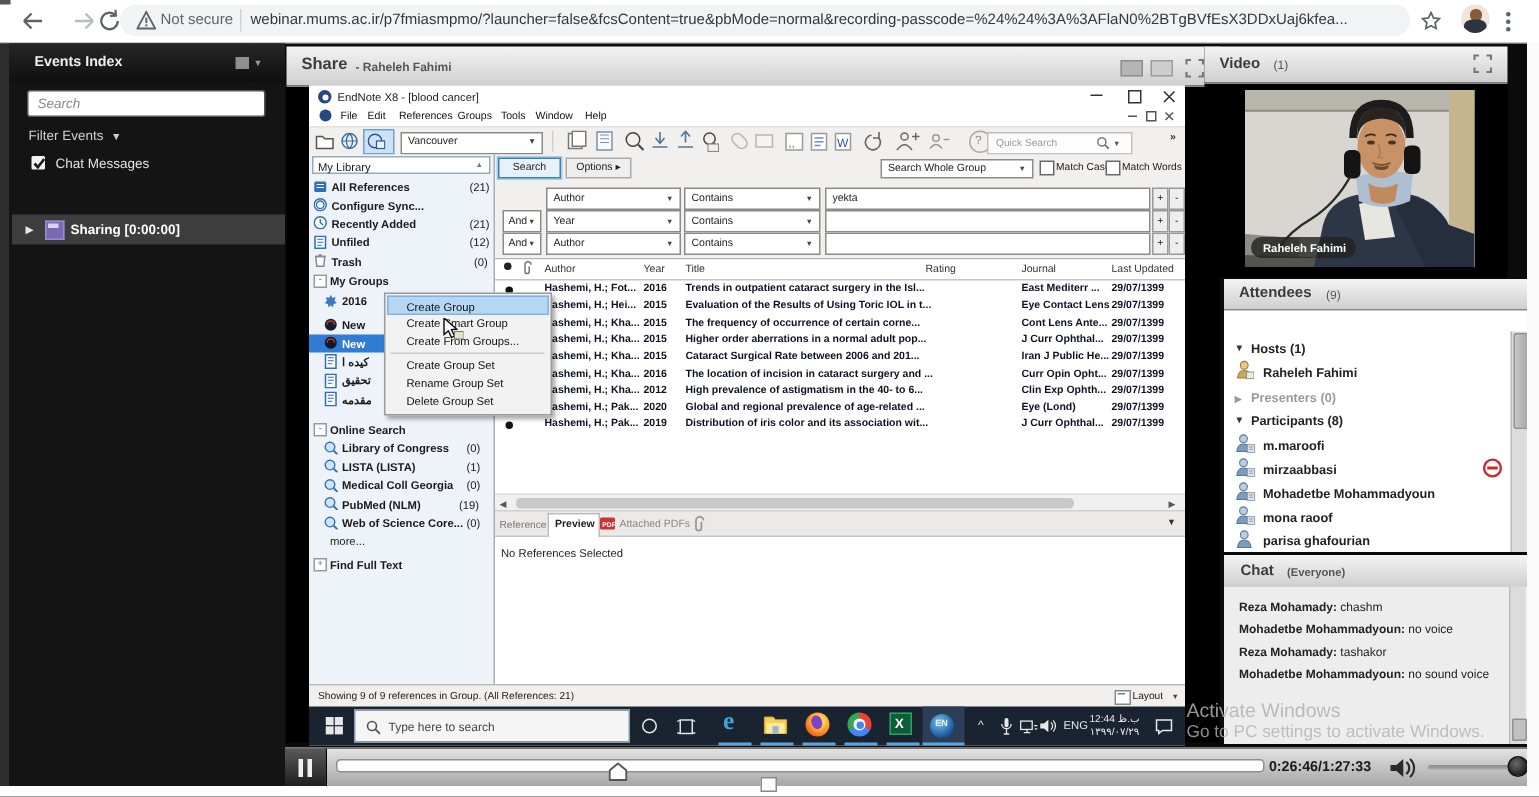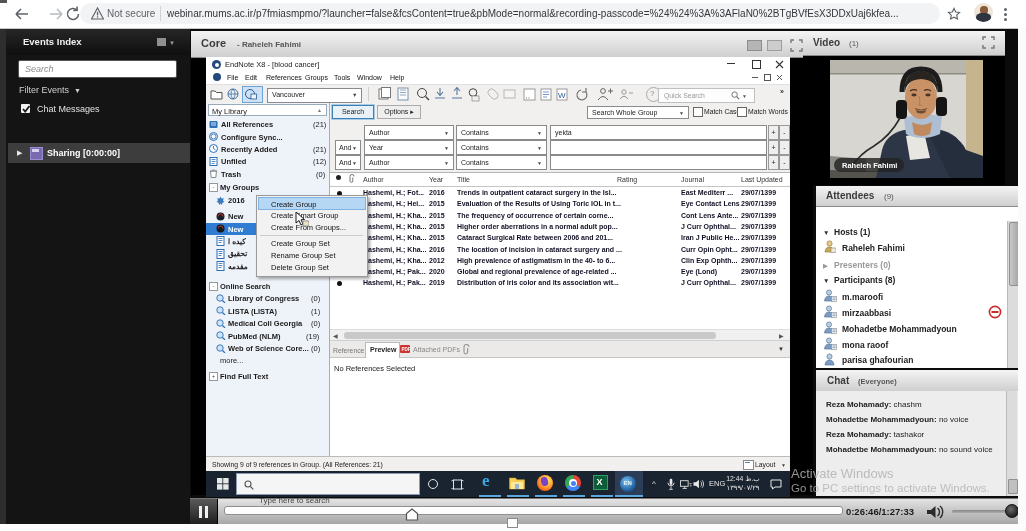--- a/index.html
+++ b/index.html
@@ -79,21 +79,21 @@
     <div class="abs" style="left:2px;top:114px;width:182px;height:20px;background:#3d3d3d;">
       <div class="abs" style="left:9px;top:6px;font-size:7px;color:#e8e8e8;">▶</div>
       <div class="abs" style="left:22px;top:4px;width:11px;height:11px;background:#7a6bb0;border:1px solid #9a8cd0;"></div>
       <div class="abs" style="left:24px;top:6px;width:7px;height:3px;background:#d8d2f0;"></div>
       <div class="abs b" style="left:39px;top:5px;font-size:9px;color:#fff;">Sharing [0:00:00]</div>
     </div>
   </div>
 
   <div class="abs" id="share">
     <div class="abs podbar" style="left:0;top:0;width:622px;height:26px;">
-      <div class="abs b" style="left:10px;top:6px;font-size:11px;">Core</div>
+      <div class="abs b" style="left:10px;top:6px;font-size:11px;">Share</div>
       <div class="abs b" style="left:46px;top:9px;font-size:8px;color:#555;">- Raheleh Fahimi</div>
       <div class="abs" style="left:556px;top:9px;width:13px;height:9px;background:#b5b5b5;border:1px solid #8d8d8d;"></div>
       <div class="abs" style="left:576px;top:9px;width:13px;height:9px;background:#cdcdcd;border:1px solid #9d9d9d;"></div>
       <svg class="abs" style="left:599px;top:8px" width="13" height="13" viewBox="0 0 13 13">
         <path d="M1 4 V1 H4 M9 1 H12 V4 M12 9 V12 H9 M4 12 H1 V9" stroke="#777" stroke-width="1.4" fill="none"></path>
       </svg>
     </div>
 
     <div class="abs" id="desktop" style="left:15px;top:26px;width:584px;height:440px;background:#fff;">
 
@@ -496,21 +496,21 @@
             <rect x="0" y="0" width="5.4" height="5.4" fill="#e8e8e8"></rect>
             <rect x="6.2" y="0" width="5.4" height="5.4" fill="#e8e8e8"></rect>
             <rect x="0" y="6.2" width="5.4" height="5.4" fill="#e8e8e8"></rect>
             <rect x="6.2" y="6.2" width="5.4" height="5.4" fill="#e8e8e8"></rect>
           </svg>
         <div class="abs" style="left:30px;top:2px;width:184px;height:22px;background:#f5f5f5;border:1px solid #8a9ab0;box-sizing:border-box;">
           <svg class="abs" style="left:7px;top:6px" width="10" height="10" viewBox="0 0 10 10">
               <circle cx="4" cy="4" r="3" fill="none" stroke="#555" stroke-width="1.1"></circle>
               <path d="M6.3 6.3 L9.3 9.3" stroke="#555" stroke-width="1.2"></path>
             </svg>
-          <div class="abs" style="left:22px;top:22px;font-size:8px;color:#444;">Type here to search</div>
+          <div class="abs" style="left:22px;top:6px;font-size:8px;color:#444;">Type here to search</div>
         </div>
         <div class="abs" style="left:222px;top:8px;width:10px;height:10px;border:1.6px solid #e8e8e8;border-radius:50%;box-sizing:border-box;"></div>
         <svg class="abs" style="left:245px;top:8px" width="13" height="11" viewBox="0 0 13 11">
             <rect x="2.5" y="1" width="8" height="9" fill="none" stroke="#dfe5ec" stroke-width="1"></rect>
             <path d="M0.5 2 L2.5 1 M0.5 9.5 L2.5 10 M12.5 2 L10.5 1 M12.5 9.5 L10.5 10" stroke="#dfe5ec" stroke-width="0.9"></path>
           </svg>
         <div class="abs b" style="left:276px;top:0px;font-size:17px;color:#3ba7e0;font-family:'Liberation Serif',serif;">e</div>
         <svg class="abs" style="left:303px;top:6px" width="16" height="13" viewBox="0 0 16 13">
             <path d="M0.5 1 h6 l1.5 1.8 h7.5 V12 H0.5 Z" fill="#f7cf54" stroke="#c9a52f" stroke-width="0.6"></path>
             <rect x="2" y="5" width="12" height="7" fill="#fde99a"></rect>

